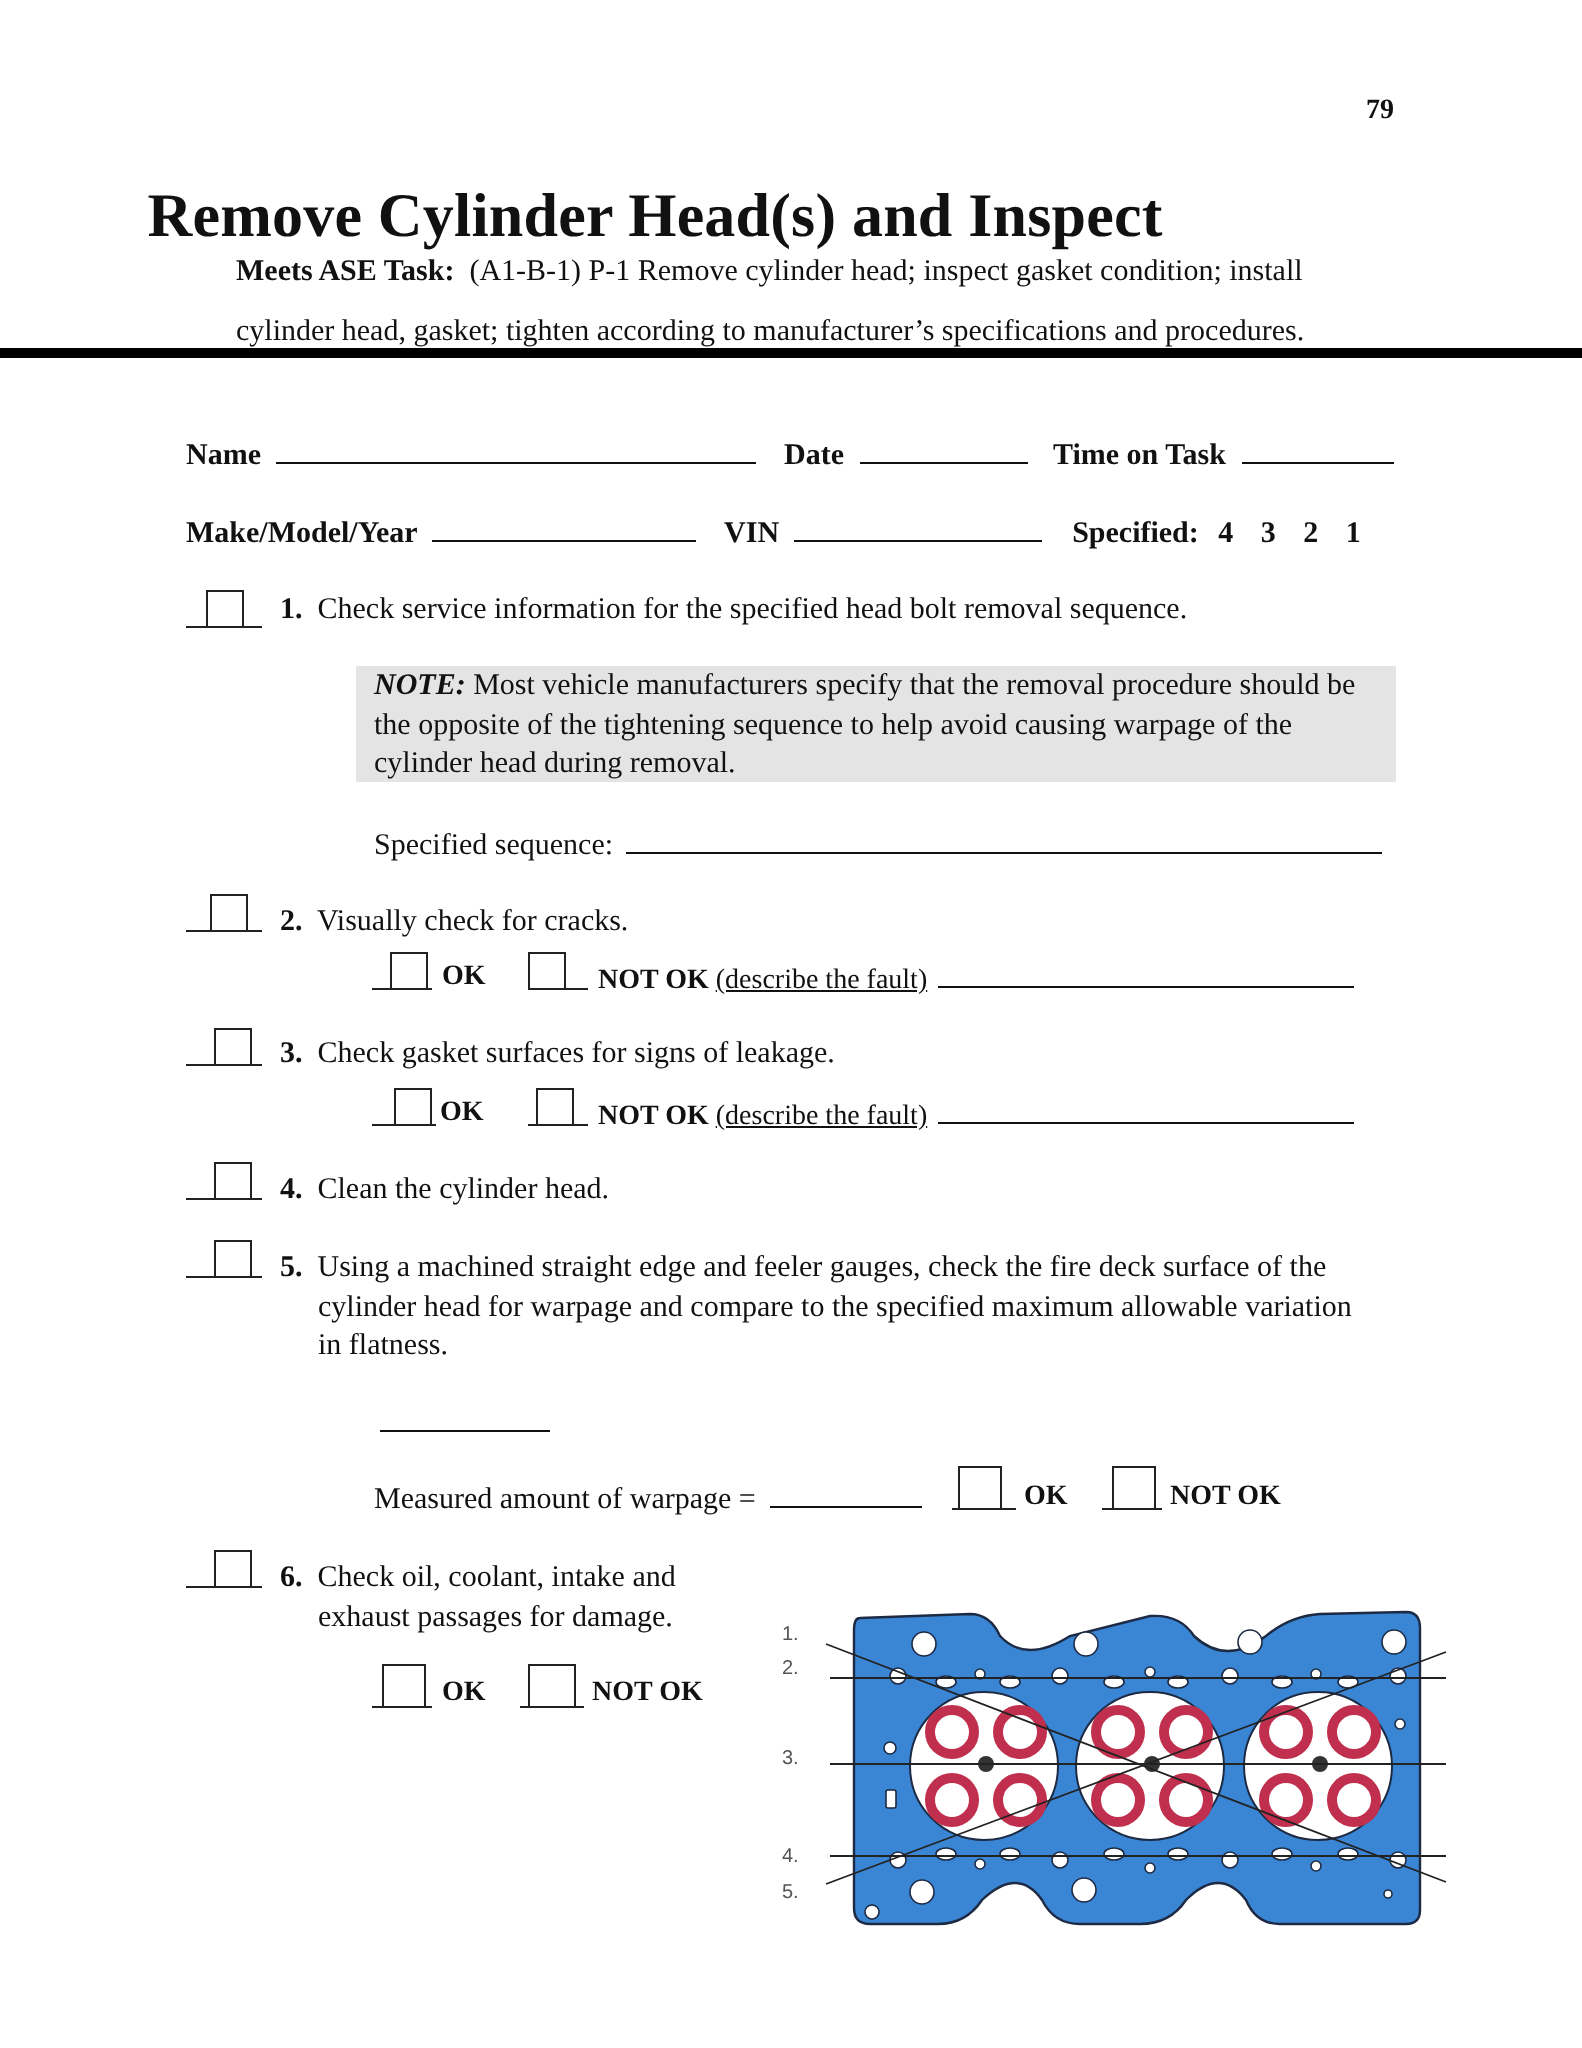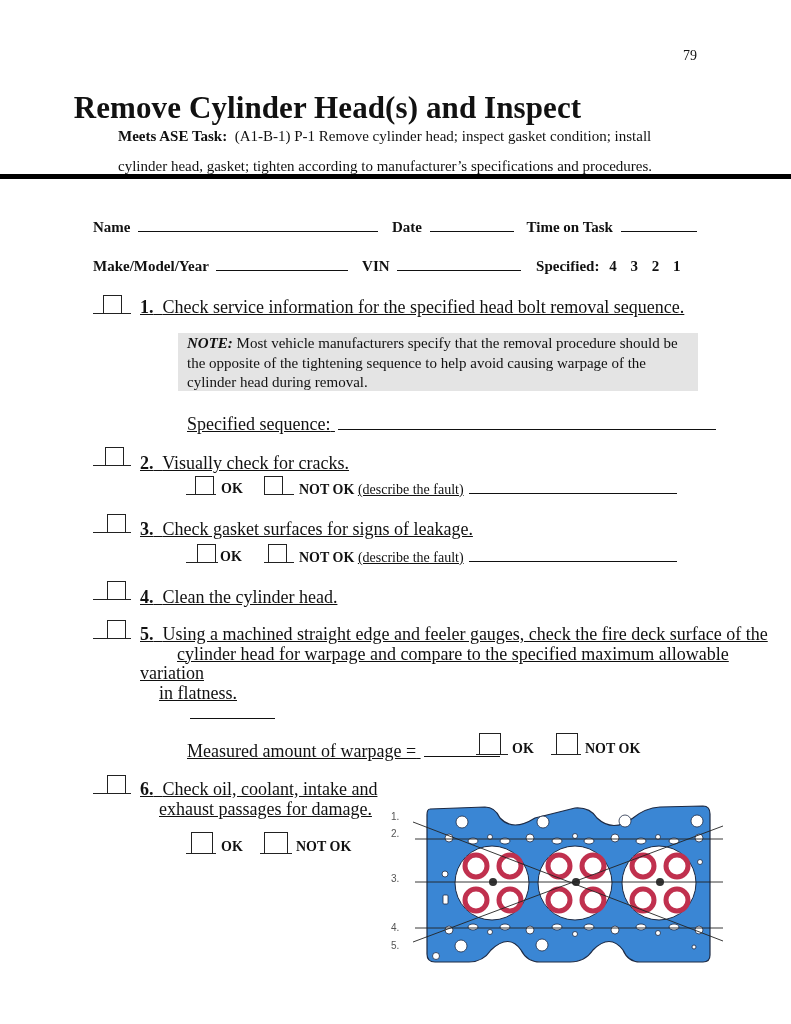--- a/index.html
+++ b/index.html
@@ -1,27 +1,27 @@
 <!DOCTYPE html>
 <html><head>
 <meta charset="utf-8">
 <style>
   html, body { margin: 0; padding: 0; background: #ffffff; }
   body { width: 791px; height: 1024px; position: relative; overflow: hidden;
          font-family: "Liberation Serif", "DejaVu Serif", serif; color: #111; }
   .abs { position: absolute; }
-  .page-number { left: 683px; top: 48px; font-size: 14px; font-weight: normal; }
+  .page-number { left: 683px; top: 48px; font-size: 14px; font-weight: bold; }
   .title { left: 0; width: 655px; top: 90px; text-align: center; font-size: 31px; font-weight: bold; letter-spacing: 0.1px; }
   .ase { left: 118px; top: 128px; font-size: 15px; white-space: nowrap; }
   .ase b { font-weight: bold; }
   .ase2 { left: 118px; top: 158px; font-size: 15px; white-space: nowrap; }
   .rule { left: 0; top: 174px; width: 791px; height: 5px; background: #000; }
   .field-row { font-size: 15px; font-weight: bold; white-space: nowrap; }
   .blank { display: inline-block; border-bottom: 1px solid #111; height: 12px; vertical-align: baseline; }
-  .step { font-size: 18px; text-decoration: underline; }
+  .step { font-size: 15px; }
   .step-num { font-weight: bold; }
   .cb-wrap { position: absolute; width: 38px; height: 22px; }
   .cb-line { position: absolute; left: 0; bottom: 0; width: 100%; height: 1px; background: #222; }
   .cb-box { position: absolute; bottom: 0; width: 19px; height: 19px; border: 1.5px solid #222; box-sizing: border-box; background: #fff; }
   .note-box { left: 178px; top: 333px; width: 520px; height: 58px; background: #e4e4e4; }
   .note-text { left: 187px; top: 334px; width: 510px; font-size: 15px; line-height: 19.5px; }
   .note-text i { font-weight: bold; }
   .ok-label { font-size: 14px; font-weight: bold; white-space: nowrap; }
   .desc { font-weight: normal; text-decoration: underline; }
   .diagram { left: 385px; top: 800px; width: 340px; height: 170px; }
@@ -138,21 +138,21 @@
   <span>Clean the cylinder head.</span>
 </div>
 
 <div class="cb-wrap" style="left:93px; top:617px;">
   <div class="cb-line"></div>
     <div class="cb-box" style="left:14px;"></div>
 </div>
 <div class="abs step" style="left:140px; top:625px; line-height:19.5px;">
   <span class="step-num">5.</span>&nbsp;
   <span>Using a machined straight edge and feeler gauges, check the fire deck surface of the</span><br>
-  <span style="margin-left:37px;">cylinder head for warpage and compare to the specified maximum allowable variation</span><br>
+  <span style="margin-left:19px;">cylinder head for warpage and compare to the specified maximum allowable variation</span><br>
   <span style="margin-left:19px;">in flatness.</span>
 </div>
 
 <div class="abs step" style="left:187px; top:703px; white-space:nowrap;">
   <span class="blank" style="width:85px; margin-left:3px;"></span>
 </div>
 <div class="abs step" style="left:187px; top:741px; white-space:nowrap;">
   <span>Measured amount of warpage =</span>
   <span class="blank" style="width:76px; margin-left:3px;"></span>
 </div>

